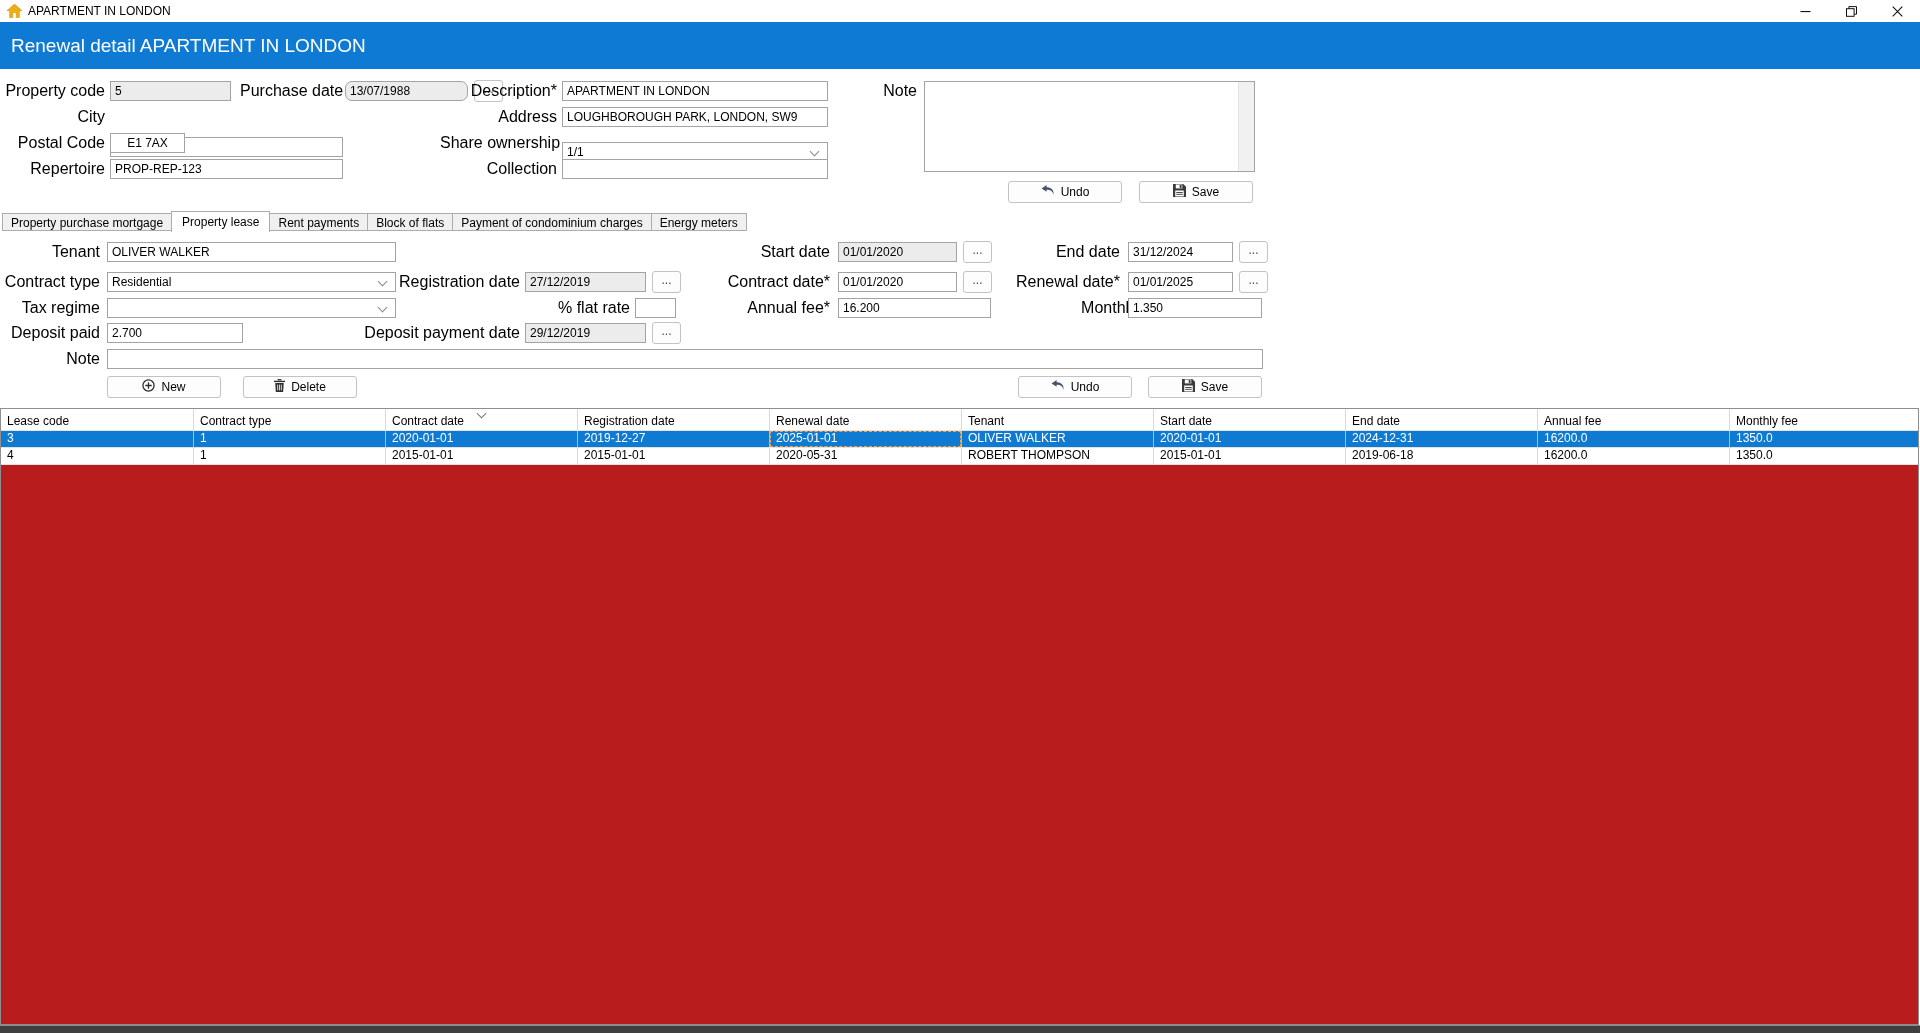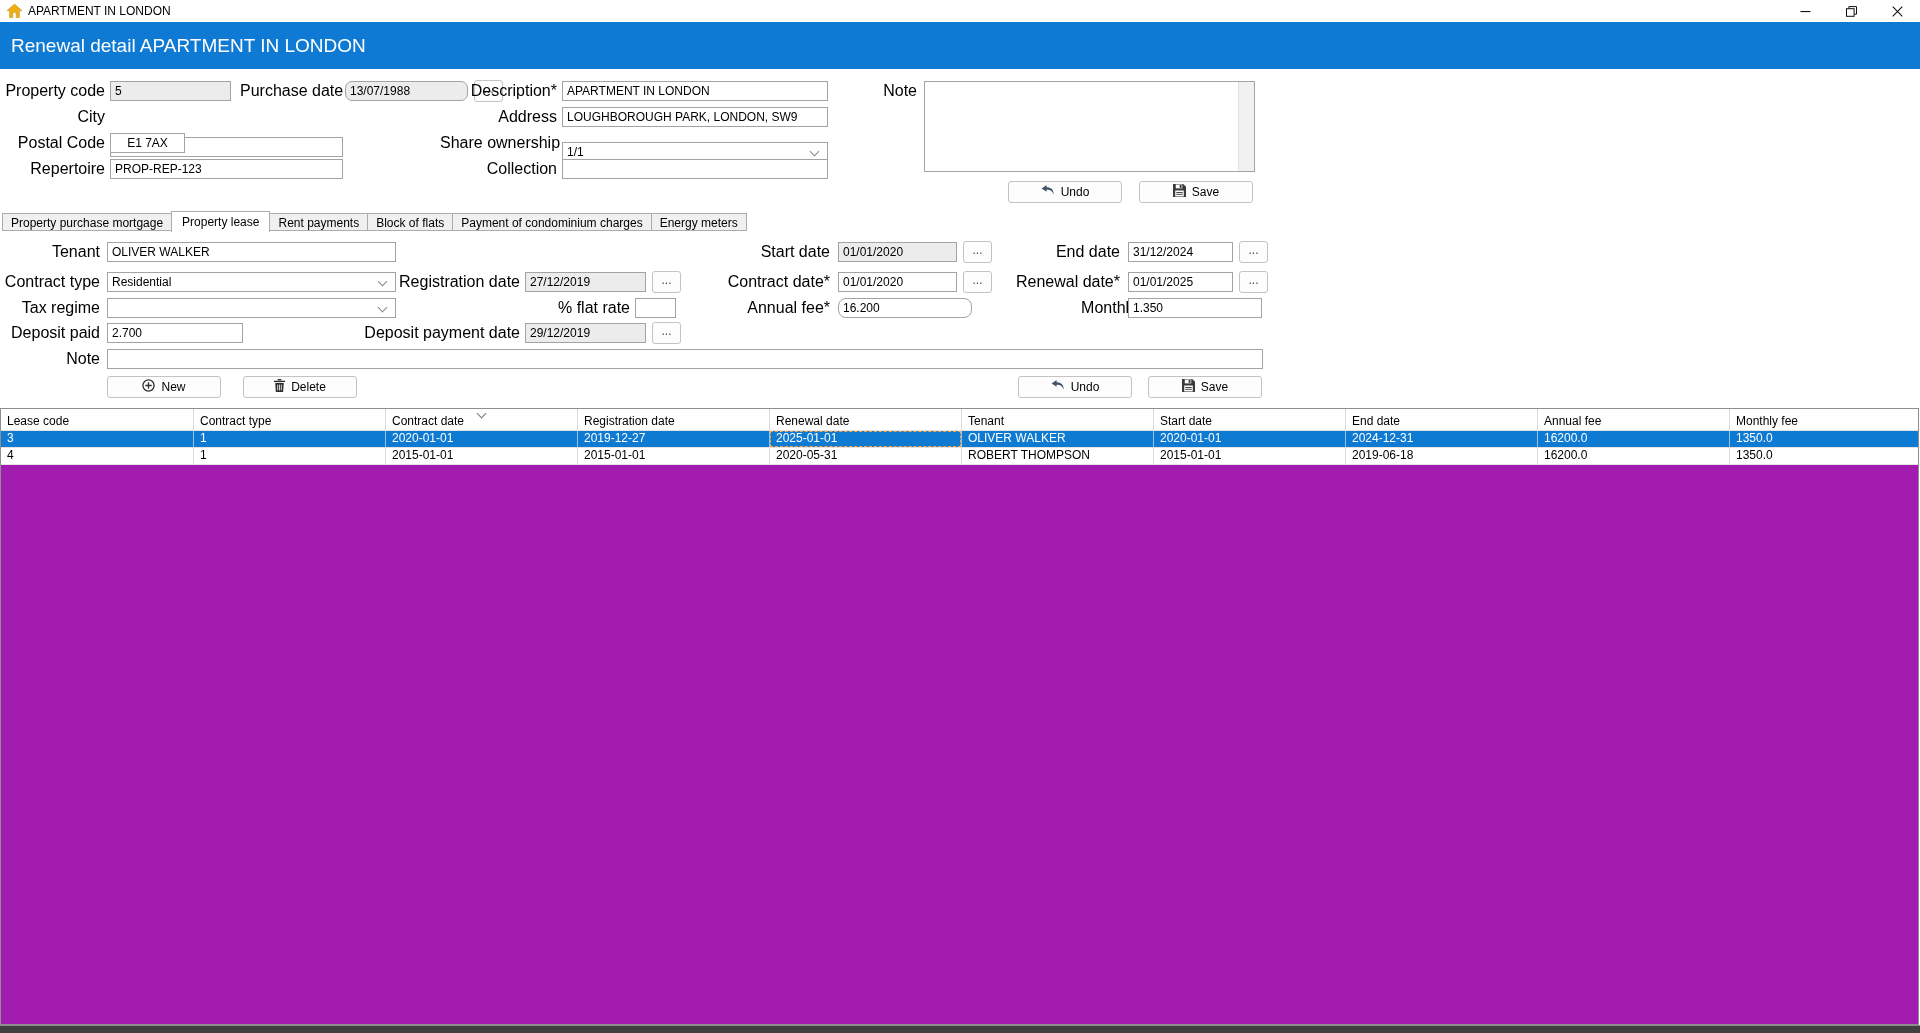--- a/index.html
+++ b/index.html
@@ -31,21 +31,21 @@
             font:12px "Liberation Sans",sans-serif;padding:2px 18px 2px 4px;outline:none;}
   .scrolltrack{position:absolute;top:82px;width:15px;height:89px;background:#f1f1f1;border-left:1px solid #e2e2e2;}
   
   .tabbar{position:absolute;left:2px;top:211px;height:21px;display:flex;align-items:center;}
   .tab{height:18px;line-height:18px;padding:0 8px;font-size:12px;background:#f0f0f0;border:1px solid #acacac;
        box-sizing:border-box;margin-left:-1px;white-space:nowrap;}
   .tab:first-child{margin-left:0;}
   .tab.active{background:#fff;height:21px;line-height:21px;border-bottom:none;position:relative;z-index:2;padding:0 10px;}
   
   .grid{position:absolute;left:0;top:408px;width:1919px;height:617px;border:1px solid #8f8f8f;
-        background:#a21caf;box-sizing:border-box;overflow:hidden;}
+        background:#b91c1c;box-sizing:border-box;overflow:hidden;}
   .ghrow{display:flex;height:21px;background:#fff;border-bottom:1px solid #e3e3e3;}
   .gcell{flex:0 0 192px;box-sizing:border-box;padding:0 6px;border-left:1px solid #dadada;
          overflow:hidden;white-space:nowrap;font-size:12px;position:relative;}
   .gcell:first-child{border-left:none;}
   .ghrow .gcell{display:flex;align-items:flex-end;padding-bottom:2px;}
   .sortchev{position:absolute;left:50%;top:1px;width:6px;height:6px;margin-left:-4px;
             border-right:1.3px solid #7a7a7a;border-bottom:1.3px solid #7a7a7a;transform:rotate(45deg);}
   .grow{display:flex;height:16px;line-height:15px;background:#fff;border-bottom:1px solid #e3e3e3;}
   .grow.sel{background:#0f7ad2;color:#fff;}
   .grow.sel .gcell{border-left:1px solid rgba(255,255,255,.55);}
@@ -182,21 +182,21 @@
   <div class="lbl" style="left:0;top:298px;width:100px">Tax regime</div>
   <div class="combo" style="left:107px;top:298px;width:289px">
     <span></span>
     <span class="chev"></span>
   </div>
 
   <div class="lbl" style="left:480px;top:298px;width:150px">% flat rate</div>
   <input class="fld" style="left: 635px; top: 298px; width: 41px;" value="">
 
   <div class="lbl" style="left:695px;top:298px;width:135px">Annual fee*</div>
-  <input class="fld" style="left: 838px; top: 298px; width: 134px; border-radius: 8px;" value="16.200">
+  <input class="fld" style="left: 838px; top: 298px; width: 153px;" value="16.200">
 
   <div class="lbl" style="left:1035px;top:298px;width:135px">Monthly fee*</div>
   <input class="fld" style="left: 1128px; top: 298px; width: 134px;" value="1.350">
 
   <div class="lbl" style="left:0;top:323px;width:100px">Deposit paid</div>
   <input class="fld" style="left: 107px; top: 323px; width: 136px;" value="2.700">
 
   <div class="lbl" style="left:360px;top:323px;width:160px">Deposit payment date</div>
   <input class="fld ro" style="left: 525px; top: 323px; width: 121px;" readonly="" value="29/12/2019">
   <div class="browse" style="left:652px;top:322px">...</div>

